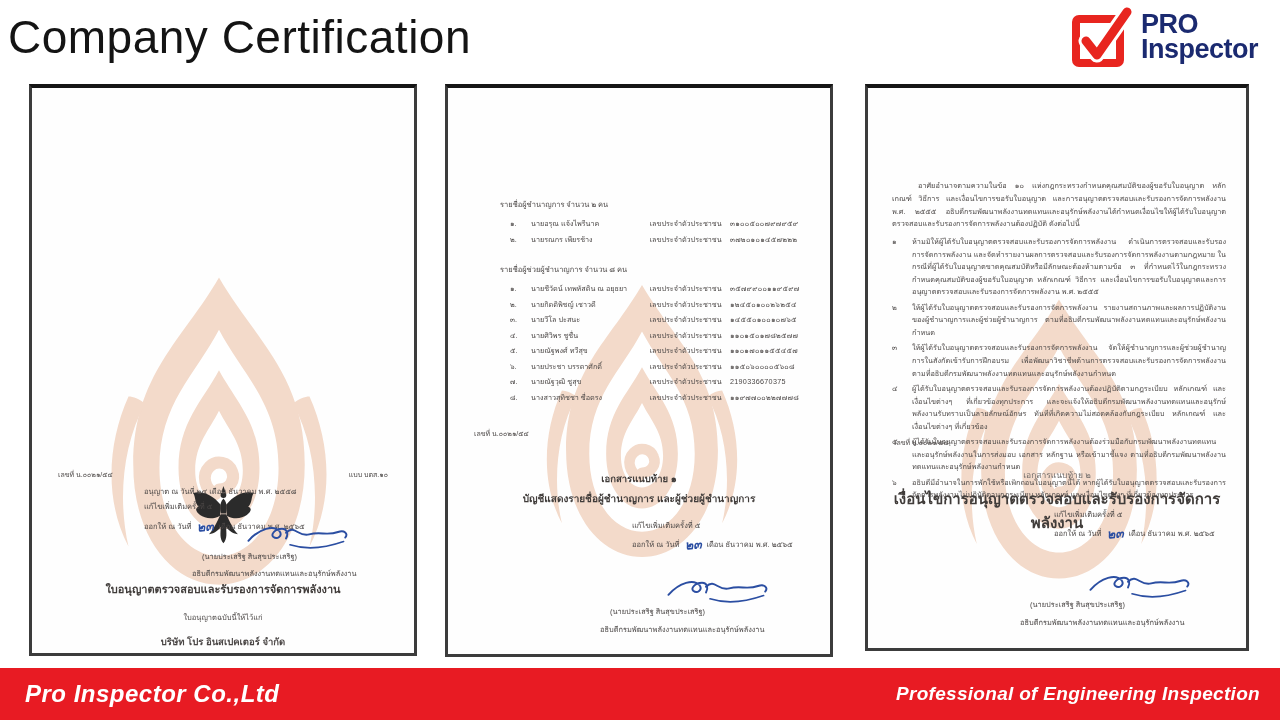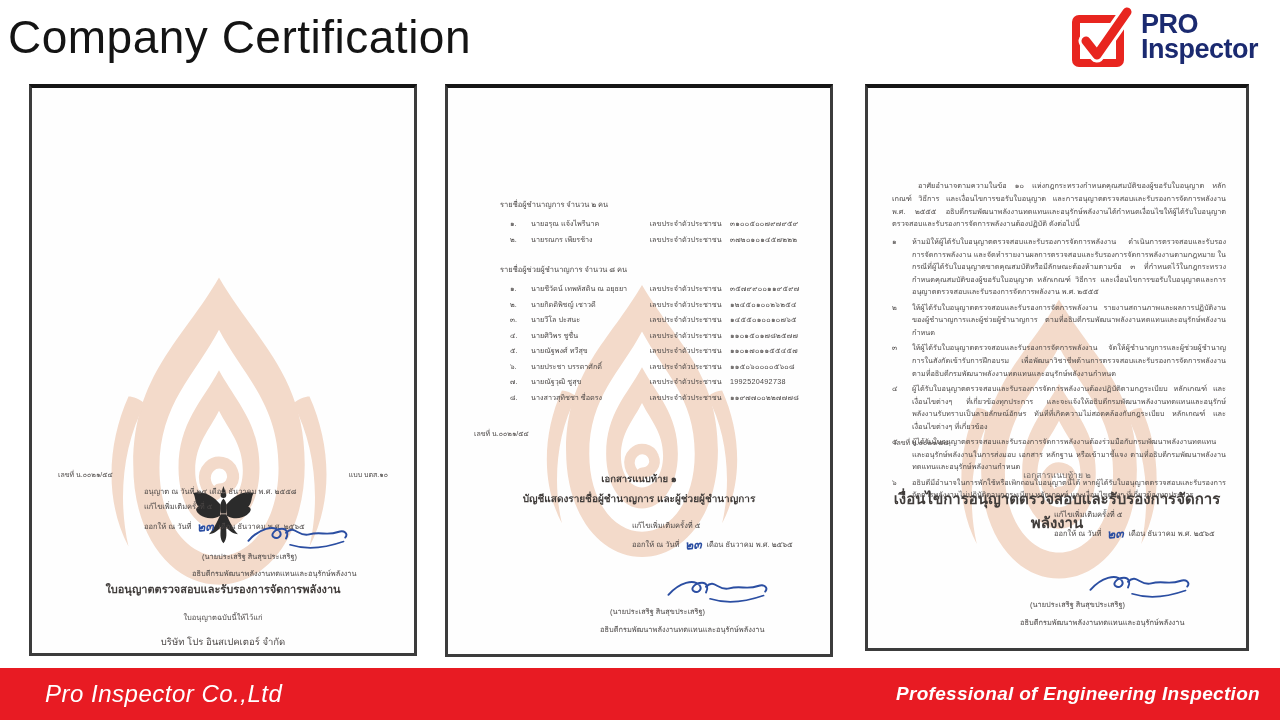--- a/index.html
+++ b/index.html
@@ -24,21 +24,21 @@
   #doc1 .wm{left:56px;top:168px;width:262px;}
   #doc2 .wm{left:78px;top:178px;width:232px;}
   #doc3 .wm{left:72px;top:192px;width:238px;}
   .doc *{position:relative;z-index:1;}
 
   .ref-row{display:flex;justify-content:space-between;padding:20px 26px 0;font-size:7px;}
   .garuda{display:block;margin:4px auto 0;height:62px;}
   .c{text-align:center;}
   .doc-title{margin-top:34px;font-size:11px;font-weight:700;color:#403c3a;}
   .doc-sub{margin-top:13px;font-size:7.5px;}
-  .doc-company{margin-top:11px;font-size:9.5px;font-weight:400;}
+  .doc-company{margin-top:11px;font-size:9.5px;font-weight:700;}
 
   .bottom-lines{position:absolute;font-size:7.5px;line-height:2.05;white-space:nowrap;}
   #doc1 .bottom-lines{left:112px;top:396px;}
   #doc2 .bottom-lines{left:184px;top:430px;}
   #doc3 .bottom-lines{left:186px;top:419px;}
   .day{display:inline-block;color:#2B4EA2;font-size:12.5px;font-weight:700;font-style:italic;
        transform:rotate(-5deg);margin:0 5px;vertical-align:-2px;}
   .sig{position:absolute;width:112px;height:36px;}
   #doc1 .sig{left:210px;top:430px;}
   #doc2 .sig{left:214px;top:484px;}
@@ -68,21 +68,21 @@
              word-break:break-word;overflow-wrap:anywhere;}
   .d3-title-faded{margin-top:20px;font-size:8.5px;color:#6e6a68;}
   .d3-subtitle{margin-top:5px;font-size:15px;font-weight:700;color:#403c3a;}
   .d2-title{margin-top:32px;font-size:9.5px;font-weight:700;color:#403c3a;}
   .d2-subtitle{margin-top:5px;font-size:10px;font-weight:700;color:#403c3a;}
 
   
   .footer{position:absolute;left:0;top:668px;width:1280px;height:52px;background:#E81B23;
           display:flex;align-items:center;justify-content:space-between;box-sizing:border-box;
           padding:0 20px 0 25px;}
-  .footer-company{color:#fff;font-size:24px;font-weight:400;font-style:italic;letter-spacing:.5px;margin-left:20px;}
+  .footer-company{color:#fff;font-size:24px;font-weight:700;font-style:italic;letter-spacing:.5px;}
   .footer-tagline{color:#fff;font-size:19px;font-weight:700;font-style:italic;letter-spacing:.3px;}
 </style>
 </head>
 <body>
 
 <svg width="0" height="0" style="position:absolute" aria-hidden="true">
   <defs>
     <symbol id="flame" viewBox="0 0 220 300">
       <path fill="#F3DACA" d="M110 18 C80 70 38 100 38 175 C38 238 72 276 110 276 C148 276 182 238 182 175 C182 100 140 70 110 18 Z"></path>
       <path fill="#FFFFFF" d="M110 62 C90 100 60 124 60 178 C60 224 84 252 110 252 C136 252 160 224 160 178 C160 124 130 100 110 62 Z"></path>
@@ -227,21 +227,21 @@
             <span class="p-no">๖.</span>
             <span class="p-name">นายประชา  บรรดาศักดิ์</span>
             <span class="p-idlabel">เลขประจำตัวประชาชน</span>
             <span class="p-id">๑๑๕๐๖๐๐๐๐๕๖๐๘</span>
           </div>
 
           <div class="p-row">
             <span class="p-no">๗.</span>
             <span class="p-name">นายณัฐวุฒิ  ชูสุข</span>
             <span class="p-idlabel">เลขประจำตัวประชาชน</span>
-            <span class="p-id">1992520492738</span>
+            <span class="p-id">2190336670375</span>
           </div>
 
           <div class="p-row">
             <span class="p-no">๘.</span>
             <span class="p-name">นางสาวสุทิชชา  ซื่อตรง</span>
             <span class="p-idlabel">เลขประจำตัวประชาชน</span>
             <span class="p-id">๑๑๙๗๗๐๐๒๒๗๗๗๘</span>
           </div>
         </div>
     </div>

